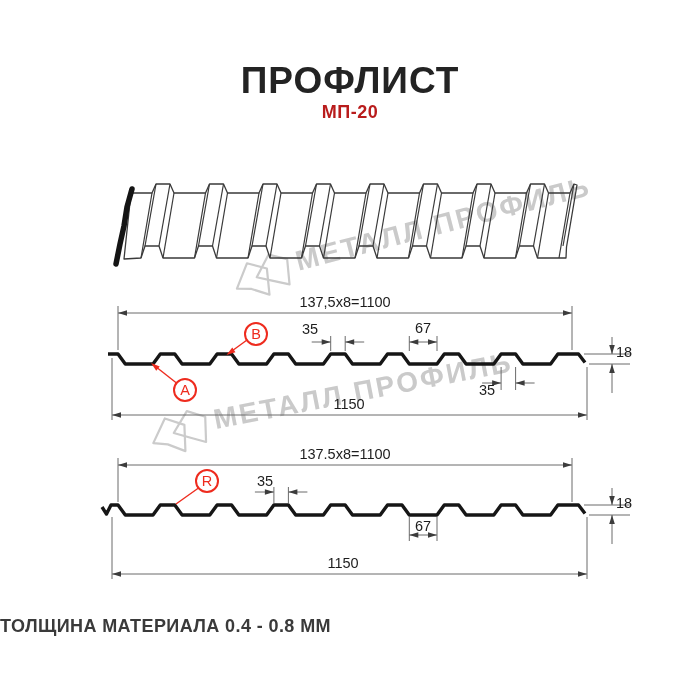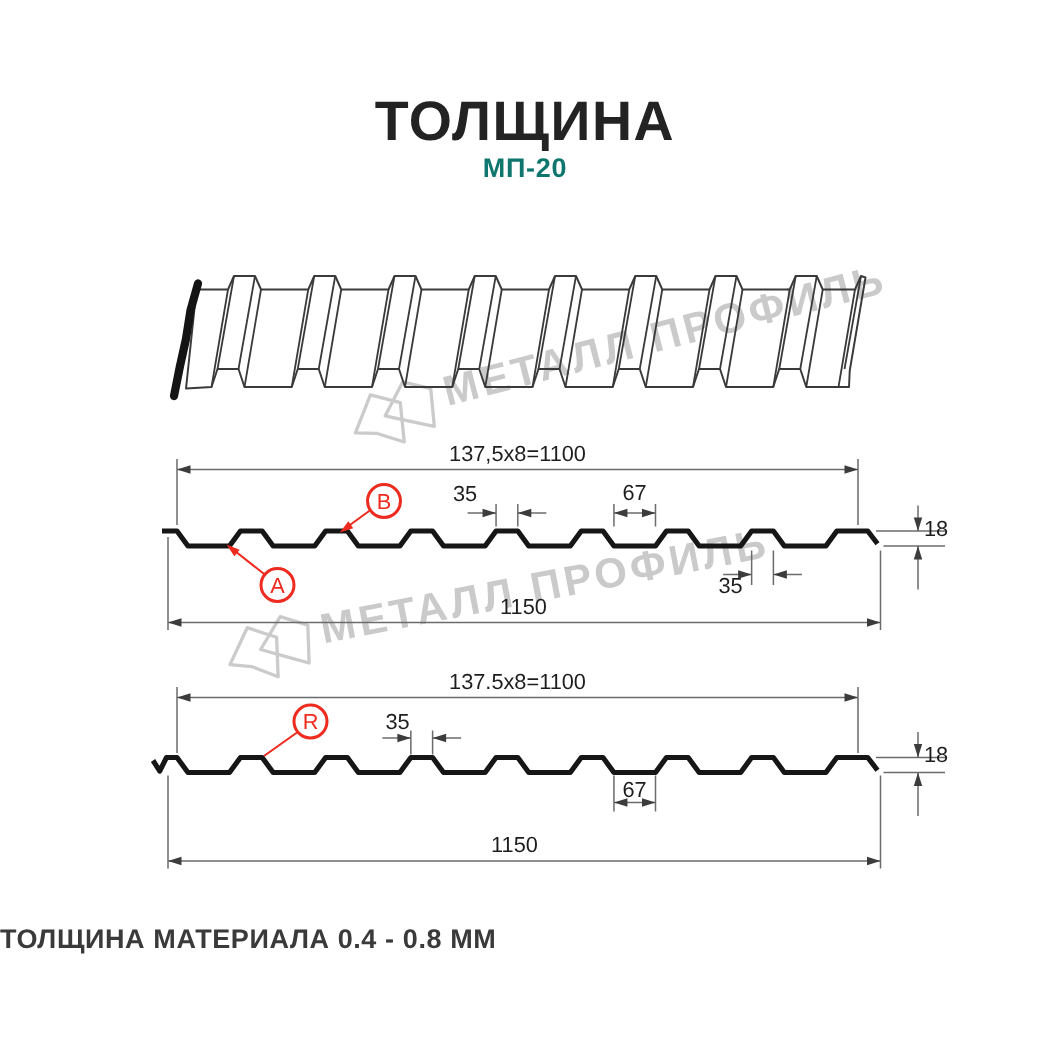--- a/index.html
+++ b/index.html
@@ -1,36 +1,36 @@
 <!DOCTYPE html>
 <html><head>
 <meta charset="utf-8">
 <style>
   html,body{margin:0;padding:0;background:#fff;}
   .page{position:relative;width:700px;height:700px;background:#ffffff;overflow:hidden;
         font-family:"Liberation Sans",sans-serif;}
   .title{position:absolute;top:60px;left:0;width:100%;text-align:center;
          font-size:37px;font-weight:700;letter-spacing:1px;color:#232323;}
   .subtitle{position:absolute;top:102px;left:0;width:100%;text-align:center;
-         font-size:18px;font-weight:700;letter-spacing:.5px;color:#0f766e;}
+         font-size:18px;font-weight:700;letter-spacing:.5px;color:#b91c1c;}
   .footer{position:absolute;top:616px;left:0;width:100%;text-align:left;
          font-size:18px;font-weight:700;letter-spacing:.4px;color:#3a3a3a;}
   svg.diagram{position:absolute;left:0;top:0;}
   text.dim{font-size:14.5px;fill:#1d1d1d;text-anchor:middle;font-family:"Liberation Sans",sans-serif;}
   text.astart{text-anchor:start;}
   text.marker{font-size:14.5px;fill:#ee2b1e;text-anchor:middle;font-family:"Liberation Sans",sans-serif;}
   .wmtext{font-size:28px;font-weight:700;letter-spacing:2.5px;fill:#cacaca;
           font-family:"Liberation Sans",sans-serif;}
 </style>
 </head>
 <body>
 
 <div class="page">
 
-  <div class="title">ТОЛЩИНА</div>
+  <div class="title">ПРОФЛИСТ</div>
   <div class="subtitle">МП-20</div>
 
   <svg class="diagram" width="700" height="700" viewBox="0 0 700 700">
 
     <g id="g-sheet-fill">
         <path d="M131,193 L152,193 L156,184 L170,184 L174,193 L205.5,193 L209.5,184 L223.5,184 L227.5,193 L259,193 L263,184 L277,184 L281,193 L312.5,193 L316.5,184 L330.5,184 L334.5,193 L366,193 L370,184 L384,184 L388,193 L419.5,193 L423.5,184 L437.5,184 L441.5,193 L473,193 L477,184 L491,184 L495,193 L526.5,193 L530.5,184 L544.5,184 L548.5,193 L570,193 L574,184 L577,185 L566.5,247 L566,258 L537.5,258 L533.5,246 L519.5,246 L515.5,258 L484,258 L480,246 L466,246 L462,258 L430.5,258 L426.5,246 L412.5,246 L408.5,258 L377,258 L373,246 L359,246 L355,258 L323.5,258 L319.5,246 L305.5,246 L301.5,258 L270,258 L266,246 L252,246 L248,258 L216.5,258 L212.5,246 L198.5,246 L194.5,258 L163,258 L159,246 L145,246 L141,258 L124,259 Z" fill="#ffffff" stroke="none"></path>
       </g>
 
     <g id="g-wm1" transform="translate(228,262) rotate(-14.5)">
       <path d="M2,28 L18,6 L36,16 L32,42 L16,32 Z" fill="none" stroke="#cbcbcb" stroke-width="2.2" stroke-linejoin="round"></path>

